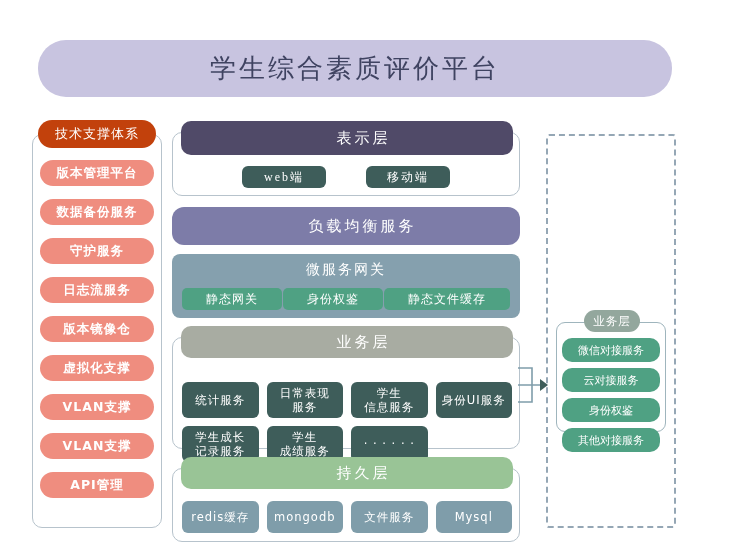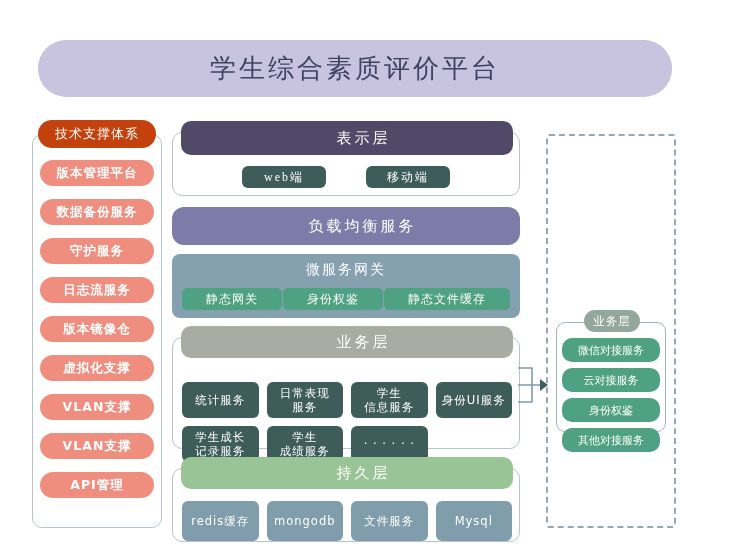--- a/index.html
+++ b/index.html
@@ -165,21 +165,21 @@
     position: absolute; left: 8px; top: -12px;
     width: 332px; height: 32px;
     background: #99c496;
   }
   .per-row {
     position: absolute; left: 9px; top: 32px;
     width: 330px;
     display: grid; grid-template-columns: repeat(4, 1fr); grid-gap: 8px;
   }
   .per-cell {
-    height: 40px;
+    height: 32px;
     background: #7f9daa; border-radius: 6px;
     display: flex; align-items: center; justify-content: center;
     color: #ffffff; font-size: 11.5px; letter-spacing: 1px;
     font-family: "DejaVu Sans", sans-serif; white-space: nowrap;
   }
 
   
   .dashed-zone {
     position: absolute;
     left: 546px; top: 134px;

